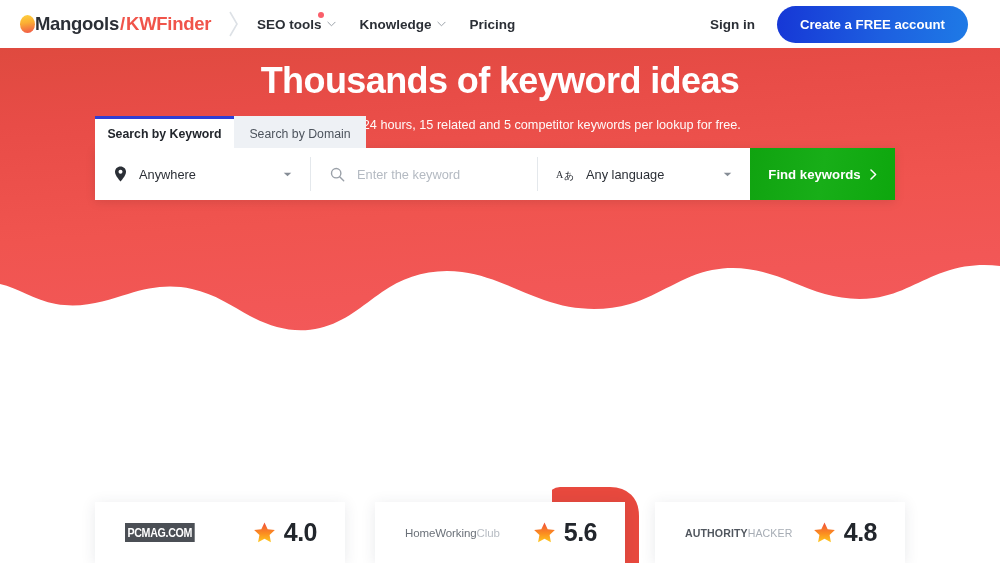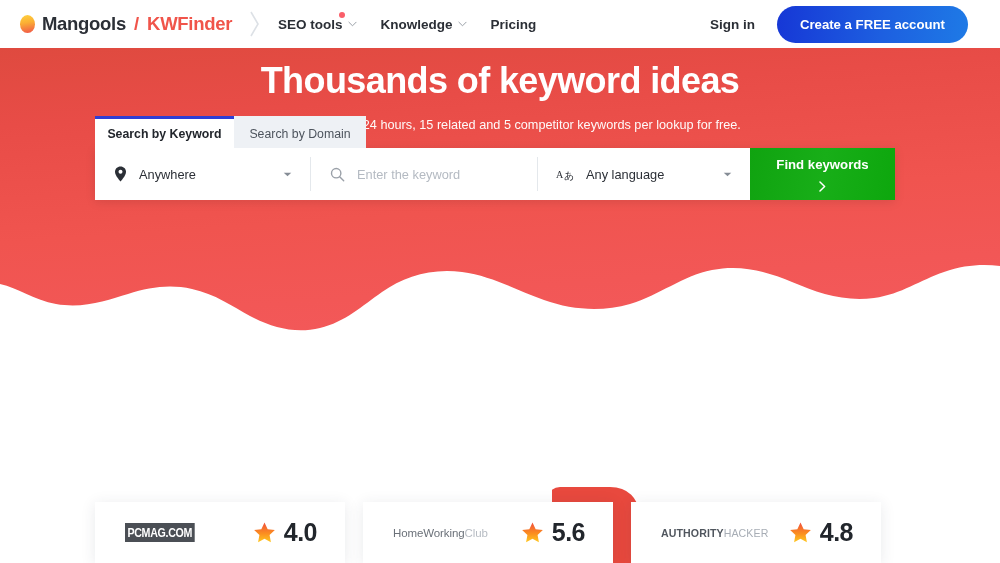--- a/index.html
+++ b/index.html
@@ -29,21 +29,20 @@
     background: #ffffff;
     display: flex;
     align-items: center;
     z-index: 40;
   }
 
   .brand {
     display: flex;
     align-items: center;
     margin-left: 20px;
-    gap: 7px;
   }
   .mango {
     width: 15px; height: 18px;
     border-radius: 50% 50% 50% 50% / 52% 52% 48% 48%;
     background: linear-gradient(170deg, #ffd23f 0%, #fbb034 42%, #f0544a 100%);
     flex: none;
   }
   .brand-name {
     font-size: 18.5px;
     font-weight: bold;
@@ -245,21 +244,20 @@
     color: #ffffff;
     border: none;
     font-size: 13.2px;
     font-weight: bold;
     cursor: pointer;
     display: flex;
     align-items: center;
     justify-content: center;
     gap: 9px;
     font-family: "Liberation Sans", sans-serif;
-    flex-direction: column;
   }
 
   
   .auth-title {
     position: absolute;
     top: 399px;
     width: 1000px;
     text-align: center;
     font-size: 31px;
     font-weight: bold;
@@ -276,21 +274,21 @@
     height: 95px;
     z-index: 6;
   }
 
   .cards {
     position: absolute;
     top: 502px;
     left: 95px;
     width: 810px;
     display: flex;
-    gap: 18px;
+    gap: 30px;
     z-index: 8;
   }
   .card {
     width: 250px;
     height: 61px;
     background: #ffffff;
     box-shadow: 0 2px 14px rgba(40,50,70,0.10);
     display: flex;
     align-items: center;
     justify-content: space-between;

